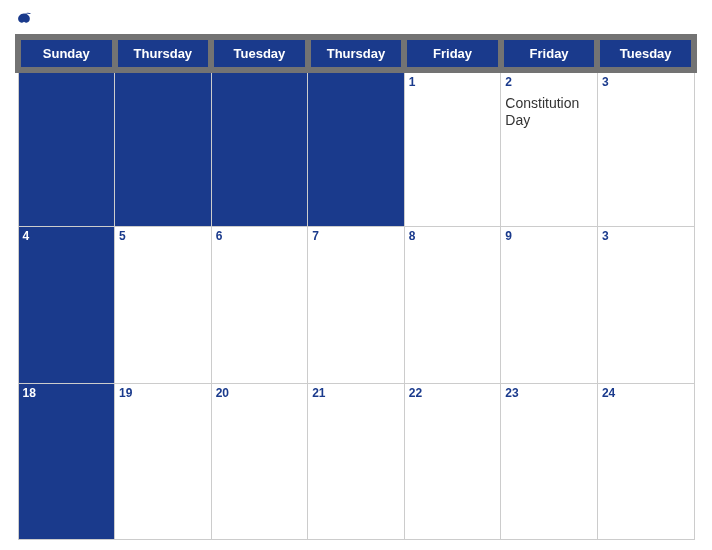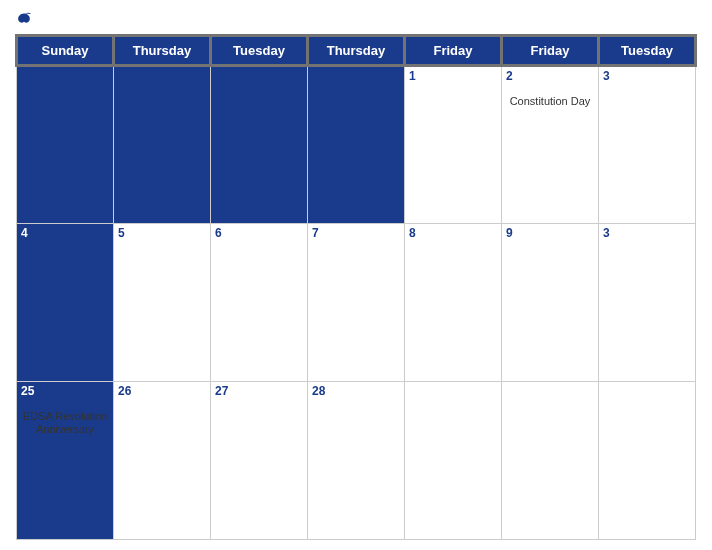--- a/index.html
+++ b/index.html
@@ -62,43 +62,42 @@
       flex: 1;
       border-collapse: collapse;
     }
     .calendar-table th {
       background-color: #1a3a8c;
       color: #fff;
       text-align: center;
       font-size: 13px;
       font-weight: bold;
       padding: 6px 4px;
-      border: 3px solid #737373;
+      border: 6px solid #737373;
     }
     .calendar-table td {
       border: 1px solid #ccc;
       vertical-align: top;
       padding: 2px 4px;
       width: calc(100% / 7);
       background: #fff;
       height: 76px;
     }
     .day-number {
       font-size: 12px;
       color: #1a3a8c;
       font-weight: bold;
       display: block;
     }
     .event-text {
-      font-size: 11px;
+      font-size: 14px;
       color: #333;
-      margin-top: 12px;
+      margin-top: 6px;
       display: block;
       line-height: 1.2;
-      text-align: center;
     }
     .blue-cell {
       background-color: #1a3a8c !important;
     }
     .blue-cell .day-number {
       color: #fff;
     }
   </style>
 </head>
 <body>
@@ -166,31 +165,36 @@
           </td>
           <td>
             <span class="day-number">9</span>
           </td>
           <td>
             <span class="day-number">3</span>
           </td>
         </tr>
         <tr>
           <td class="blue-cell">
-            <span class="day-number">25</span>
-            <span class="event-text">EDSA Revolution Anniversary</span>
-          </td>
-          <td>
-            <span class="day-number">26</span>
-          </td>
-          <td>
-            <span class="day-number">27</span>
-          </td>
-          <td>
-            <span class="day-number">28</span>
-          </td>
-          <td></td>
-          <td></td>
-          <td></td>
+            <span class="day-number">18</span>
+          </td>
+          <td>
+            <span class="day-number">19</span>
+          </td>
+          <td>
+            <span class="day-number">20</span>
+          </td>
+          <td>
+            <span class="day-number">21</span>
+          </td>
+          <td>
+            <span class="day-number">22</span>
+          </td>
+          <td>
+            <span class="day-number">23</span>
+          </td>
+          <td>
+            <span class="day-number">24</span>
+          </td>
         </tr>
       </tbody>
   </table>
 </div>
 
 </body></html>

